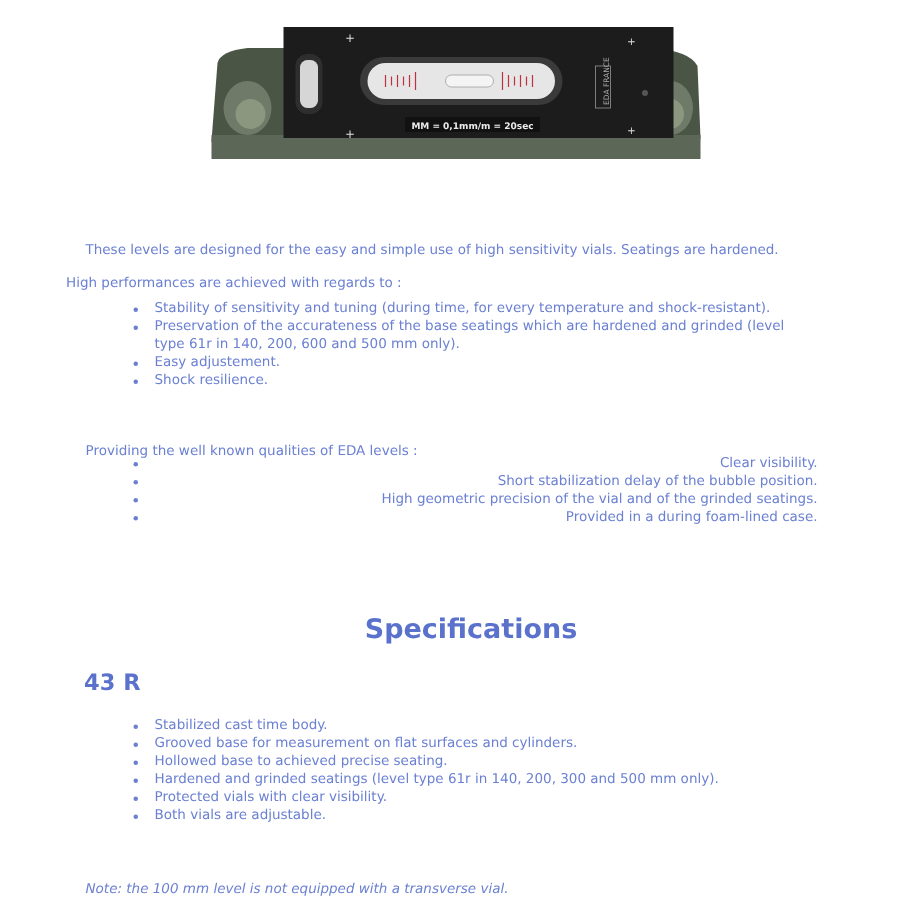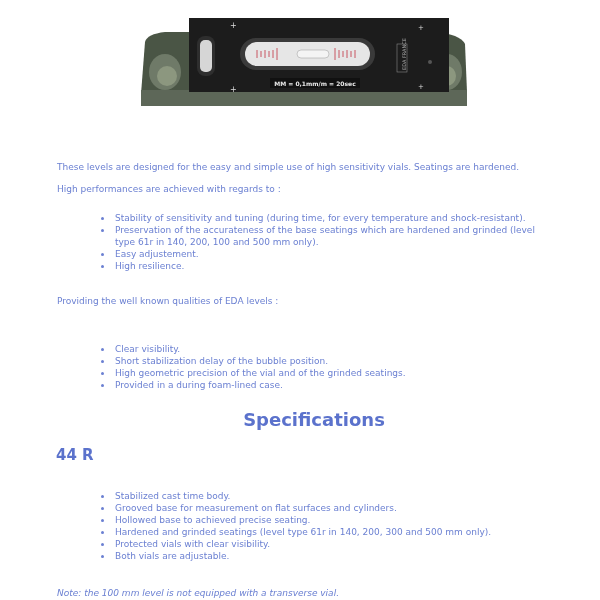--- a/index.html
+++ b/index.html
@@ -1,20 +1,20 @@
 <!DOCTYPE html>
 <html><head>
   <meta charset="utf-8">
   <style>
     html, body { margin: 0; padding: 0; background: #ffffff; }
     body { width: 600px; height: 600px; overflow: hidden; position: relative;
       font-family: "DejaVu Sans", sans-serif; color: #6b80d2; font-size: 9px; }
     .product-image { position: absolute; left: 135px; top: 14px; width: 336px; height: 98px; }
     .txt { position: absolute; white-space: nowrap; line-height: 12px; }
-    ul.blist { position: absolute; margin: 12px; padding: 0; list-style: none; line-height: 12px; }
+    ul.blist { position: absolute; margin: 0; padding: 0; list-style: none; line-height: 12px; }
     ul.blist li { position: relative; padding-left: 18px; }
     ul.blist li::before { content: ""; position: absolute; left: 4px; top: 5px; width: 3px; height: 3px; border-radius: 50%; background: #6b80d2; }
     .heading { position: absolute; font-weight: bold; color: #5b72cc; }
     .note { font-style: italic; }
   </style>
 </head>
 <body>
 
 <div class="product-image">
   <svg width="336" height="98" viewBox="0 0 336 98">
@@ -59,41 +59,41 @@
     <rect x="262" y="30" width="10" height="28" fill="none" stroke="#888" stroke-width="0.6"></rect>
     <text x="271" y="56" fill="#aaa" font-size="5" transform="rotate(-90 271 56)" font-family="DejaVu Sans, sans-serif">EDA FRANCE</text>
 
     <rect x="135" y="64" width="90" height="10" fill="#111"></rect>
     <text x="180" y="72" fill="#eaeaea" font-size="6" font-weight="bold" text-anchor="middle" font-family="DejaVu Sans, sans-serif">MM = 0,1mm/m = 20sec</text>
   </svg>
 </div>
 
 <div class="txt" style="left:57px; top:161px;">These levels are designed for the easy and simple use of high sensitivity vials. Seatings are hardened.</div>
 
-<div class="txt" style="left:57px; top:183px;">High performances are achieved with regards to :</div>
+<div class="txt" style="left:44px; top:183px;">High performances are achieved with regards to :</div>
 
 <ul class="blist" style="left:85px; top:200px; width:460px;">
   <li>Stability of sensitivity and tuning (during time, for every temperature and shock-resistant).</li>
-  <li>Preservation of the accurateness of the base seatings which are hardened and grinded (level type 61r in 140, 200, 100 and 500 mm only).</li>
+  <li>Preservation of the accurateness of the base seatings which are hardened and grinded (level type 61r in 140, 200, 600 and 500 mm only).</li>
   <li>Easy adjustement.</li>
-  <li>High resilience.</li>
+  <li>Shock resilience.</li>
 </ul>
 
 <div class="txt" style="left:57px; top:295px;">Providing the well known qualities of EDA levels :</div>
 
-<ul class="blist" style="left:85px; top:331px; width:460px;">
+<ul class="blist" style="left:85px; top:303px; width:460px;text-align:right;">
   <li>Clear visibility.</li>
   <li>Short stabilization delay of the bubble position.</li>
   <li>High geometric precision of the vial and of the grinded seatings.</li>
   <li>Provided in a during foam-lined case.</li>
 </ul>
 
 <div class="heading" style="left:0; width:628px; text-align:center; top:409px; font-size:18px;">Specifications</div>
 
-<div class="heading" style="left:56px; top:446px; font-size:15px;">44 R</div>
+<div class="heading" style="left:56px; top:446px; font-size:15px;">43 R</div>
 
 <ul class="blist" style="left:85px; top:478px; width:480px;">
   <li>Stabilized cast time body.</li>
   <li>Grooved base for measurement on flat surfaces and cylinders.</li>
   <li>Hollowed base to achieved precise seating.</li>
   <li>Hardened and grinded seatings (level type 61r in 140, 200, 300 and 500 mm only).</li>
   <li>Protected vials with clear visibility.</li>
   <li>Both vials are adjustable.</li>
 </ul>
 

